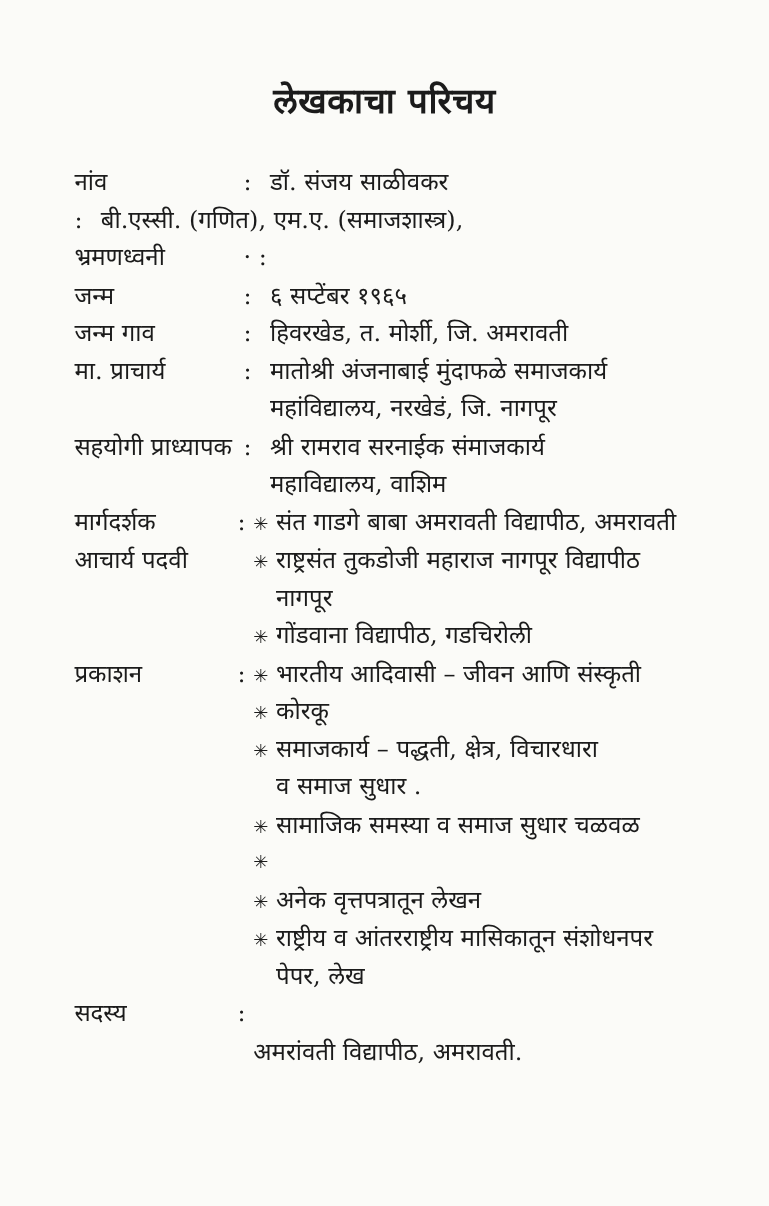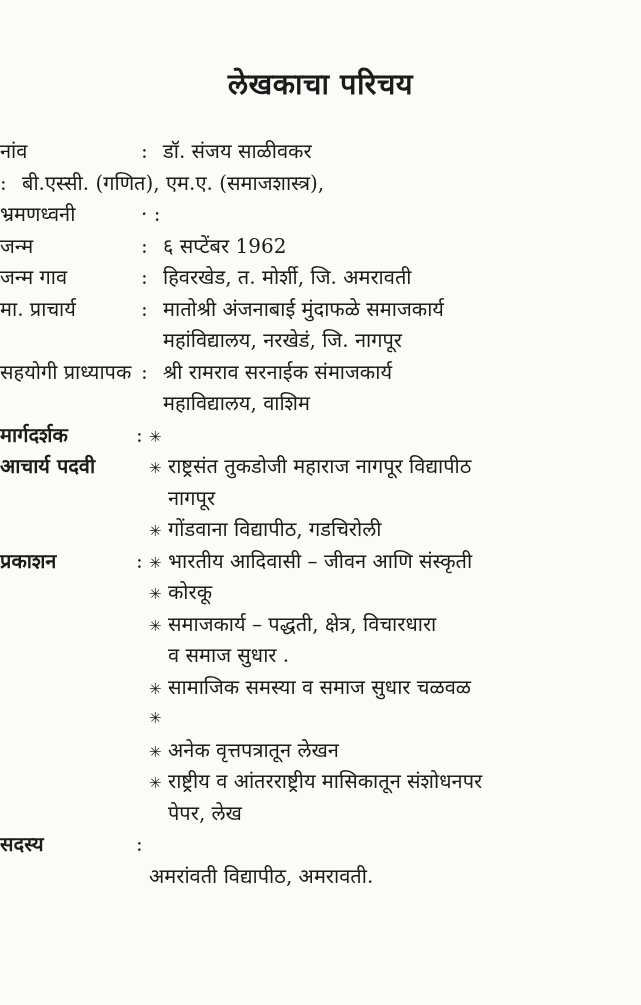--- a/index.html
+++ b/index.html
@@ -23,35 +23,36 @@
     padding-top: 66px;
     margin: 0;
     text-align: center;
     font-size: 29px;
     font-weight: 700;
     letter-spacing: 0.5px;
     line-height: 36px;
   }
   .content {
     margin-top: 34px;
+    padding-left: 62px;
     padding-right: 24px;
     font-size: 20px;
   }
   .line {
     display: flex;
     height: 31.5px;
     line-height: 31.5px;
     white-space: nowrap;
     align-items: baseline;
   }
   
   .lbl   { width: 141px; flex: 0 0 141px; white-space: nowrap; overflow: visible; }
   .col   { width: 22px;  flex: 0 0 22px; }
   
-  .lbl-b { width: 136px; flex: 0 0 136px; white-space: nowrap; overflow: visible; font-weight: bold; }
+  .lbl-b { width: 136px; flex: 0 0 136px; white-space: nowrap; overflow: visible; }
   .col-b { width: 13px;  flex: 0 0 13px; }
   .blt   { width: 19px;  flex: 0 0 19px; font-size: 15px; }
   .val   { flex: 1 1 auto; }
   .bold  { font-weight: 400; }
 </style>
 </head>
 <body>
 
 <div class="page">
 
@@ -72,21 +73,21 @@
 
 
     <div class="line">
       <span class="lbl">भ्रमणध्वनी</span>
       <span class="col">· :</span>
     </div>
 
     <div class="line">
       <span class="lbl">जन्म</span>
       <span class="col">:</span>
-      <span class="val">६ सप्टेंबर 1962</span>
+      <span class="val">६ सप्टेंबर १९६५</span>
     </div>
 
     <div class="line">
       <span class="lbl">जन्म गाव</span>
       <span class="col">:</span>
       <span class="val">हिवरखेड, त. मोर्शी, जि. अमरावती</span>
     </div>
 
     <div class="line">
       <span class="lbl">मा. प्राचार्य</span>
@@ -109,20 +110,21 @@
     <div class="line">
       <span class="lbl"></span>
       <span class="col"></span>
       <span class="val">महाविद्यालय, वाशिम</span>
     </div>
 
     <div class="line">
       <span class="lbl-b">मार्गदर्शक</span>
       <span class="col-b">:</span>
       <span class="blt">✳</span>
+      <span class="val">संत गाडगे बाबा अमरावती विद्यापीठ, अमरावती</span>
     </div>
 
     <div class="line">
       <span class="lbl-b">आचार्य पदवी</span>
       <span class="col-b"></span>
       <span class="blt">✳</span>
       <span class="val">राष्ट्रसंत तुकडोजी महाराज नागपूर विद्यापीठ</span>
     </div>
 
     <div class="line">

